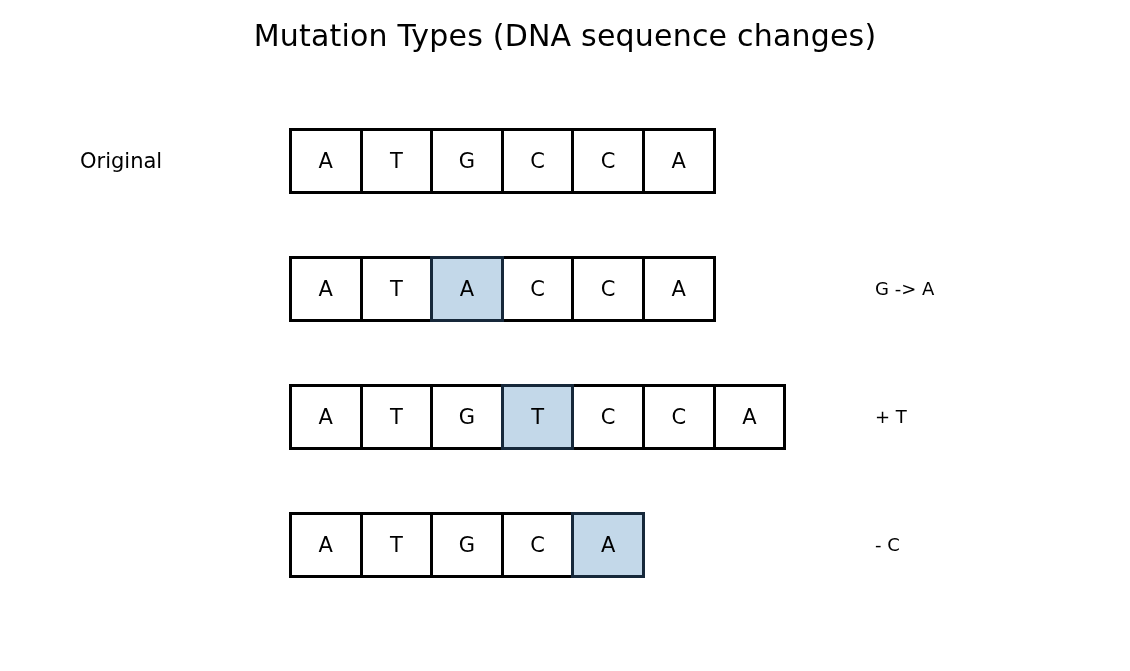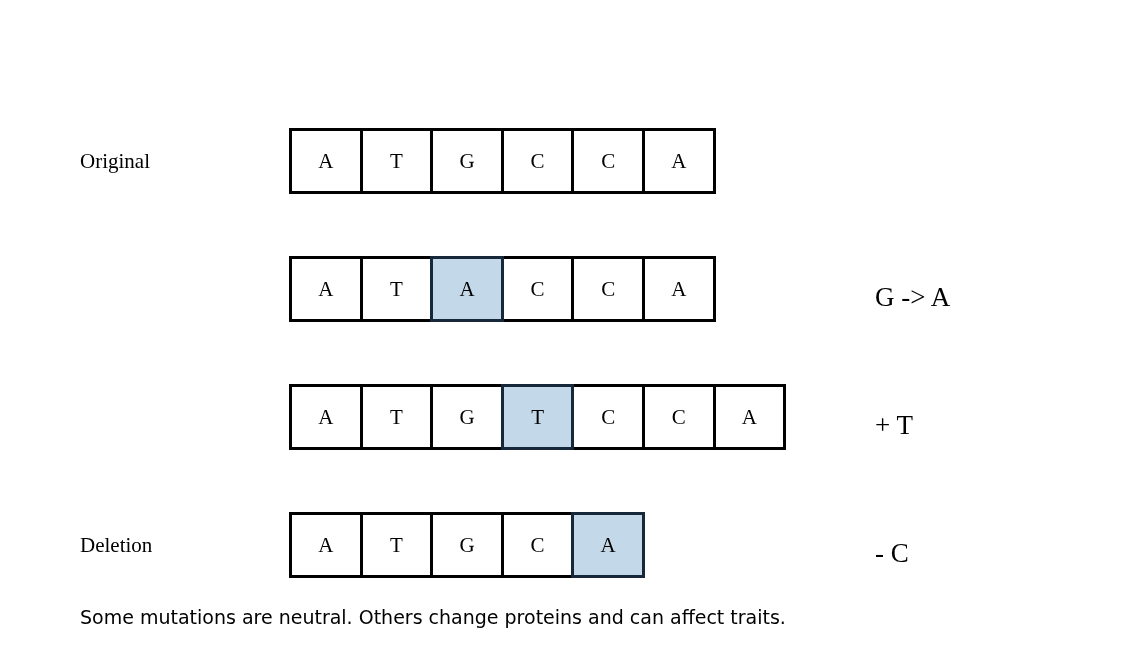--- a/index.html
+++ b/index.html
@@ -33,21 +33,20 @@
     color: #000;
     letter-spacing: 0.2px;
     white-space: nowrap;
   }
 
   .row {
     position: absolute;
     left: 0;
     width: 1130px;
     height: 66px;
-    font-family: Liberation Serif, serif;
   }
 
   .row-label {
     position: absolute;
     left: 80px;
     top: 0;
     height: 66px;
     line-height: 66px;
     font-size: 21px;
     white-space: nowrap;
@@ -81,42 +80,43 @@
   }
   .cell.hl {
     background: #c3d8e9;
     border-color: #16283a;
     position: relative;
     z-index: 2;
   }
 
   .annot {
     position: absolute;
-    top: 8px;
+    top: 0;
     height: 66px;
     line-height: 66px;
-    font-size: 27px;
+    font-size: 18px;
     white-space: nowrap;
     color: #000;
   }
 
   .footer {
     position: absolute;
     left: 80px;
     top: 606px;
     font-size: 19px;
     white-space: nowrap;
     color: #000;
   }
 </style>
 </head>
 <body>
 
 <div id="canvas">
 
+  <div class="title">Mutation Types (DNA sequence changes)</div>
 
   <div id="rows-container">
       <div class="row" style="top: 128px;">
         <div class="row-label">Original</div>
         <div class="seq">
           <div class="cell">A</div>
           <div class="cell">T</div>
           <div class="cell">G</div>
           <div class="cell">C</div>
           <div class="cell">C</div>
@@ -140,27 +140,25 @@
           <div class="cell">T</div>
           <div class="cell">G</div>
           <div class="cell hl">T</div>
           <div class="cell">C</div>
           <div class="cell">C</div>
           <div class="cell">A</div>
         </div>
         <div class="annot" style="left: 875px;">+ T</div>
       </div>
       <div class="row" style="top: 512px;">
-        <div class="row-label">Deletion</div>
         <div class="seq">
           <div class="cell">A</div>
           <div class="cell">T</div>
           <div class="cell">G</div>
           <div class="cell">C</div>
           <div class="cell hl">A</div>
         </div>
         <div class="annot" style="left: 875px;">- C</div>
       </div>
     </div>
 
-  <div class="footer">Some mutations are neutral. Others change proteins and can affect traits.</div>
 
 </div>
 
 </body></html>

